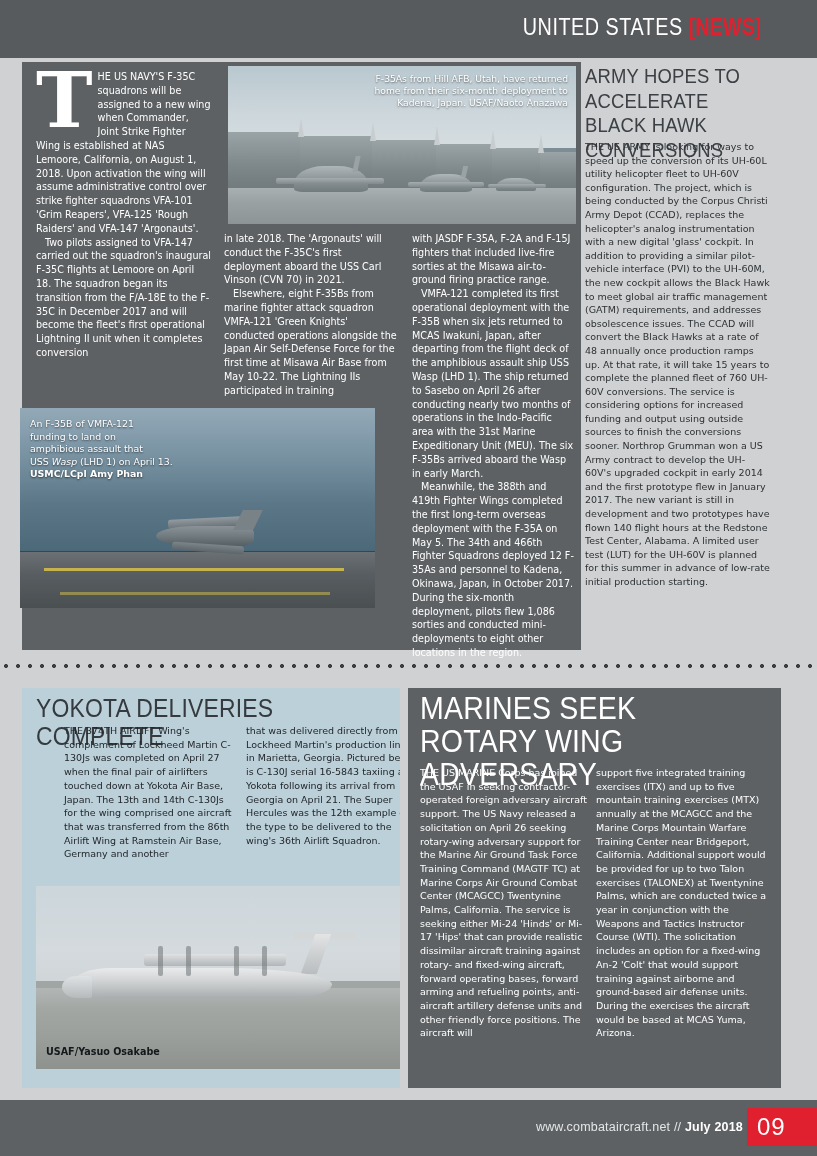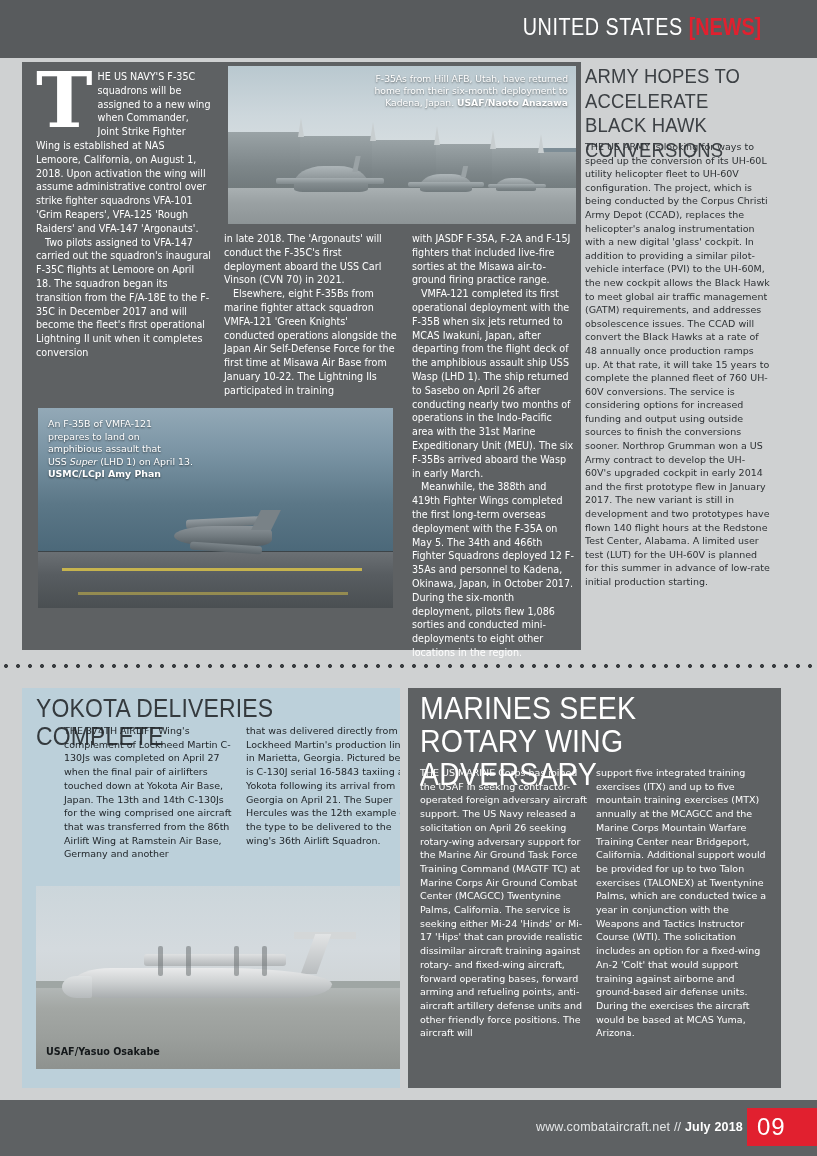--- a/index.html
+++ b/index.html
@@ -63,40 +63,40 @@
     position:absolute; height:6px; background: linear-gradient(180deg,#a5adb0,#818a8d);
     border-radius: 2px;
   }
   .jet-tail { position:absolute; width:5px; background:#9aa2a5; transform: skewX(-12deg); }
   .photo1-caption {
     position:absolute; right:8px; top:7px; width:214px;
     font-size: 9.2px; line-height: 12.2px; color:#ffffff; text-align:right;
     text-shadow: 0 1px 2px rgba(0,0,0,.55);
     font-family: "DejaVu Sans", sans-serif;
   }
-  .photo1-caption b { font-weight: 700; }
+  .photo1-caption b { font-weight: 400; }
 
   
   .col { position:absolute; color:#ffffff; font-size:9.6px; line-height:13.8px;
     font-family:"DejaVu Sans", sans-serif; text-align:left; }
   .col p { margin:0; text-indent: 9px; }
   .col p.first { text-indent: 0; }
 
   .dropcap {
     float:left; font-size:76px; line-height:58px; font-weight:700;
     color:#ffffff; margin: 2px 5px 0 0;
     font-family:"DejaVu Serif", serif;
   }
   .col1 { left:36px;  top:70px;  width:175px; }
   .col2 { left:224px; top:232px; width:175px; }
   .col3 { left:412px; top:232px; width:163px; }
 
   
   .photo2 {
-    position:absolute; left:38px; top:408px; width:355px; height:200px;
+    position:absolute; left:20px; top:408px; width:355px; height:200px;
     overflow:hidden;
     background: linear-gradient(180deg,#8fa6b5 0%, #6e8a9c 28%, #4f6b7e 55%, #3f5a6c 100%);
   }
   .sea { position:absolute; left:0; top:0; width:100%; height:74%;
     background: linear-gradient(180deg,#93a9b7 0%,#7a94a4 30%,#5b7787 65%,#4a6778 100%); }
   .deck { position:absolute; left:0; bottom:0; width:100%; height:28%;
     background: linear-gradient(180deg,#6b7074 0%, #585d61 40%, #4a4f52 100%); }
   .deck-line { position:absolute; height:3px; background:#d8c24a; opacity:.85; }
   .deck-edge { position:absolute; left:0; bottom:27.5%; width:100%; height:2px; background:#3d4448; }
   .f35b {
@@ -266,21 +266,21 @@
     </div>
   </div>
 
   <div class="col col1">
     <p class="first"><span class="dropcap">T</span><span>HE US NAVY'S F-35C squadrons will be assigned to a new wing when Commander, Joint Strike Fighter Wing is established at NAS Lemoore, California, on August 1, 2018. Upon activation the wing will assume administrative control over strike fighter squadrons VFA-101 'Grim Reapers', VFA-125 'Rough Raiders' and VFA-147 'Argonauts'.</span></p>
     <p><span>Two pilots assigned to VFA-147 carried out the squadron's inaugural F-35C flights at Lemoore on April 18. The squadron began its transition from the F/A-18E to the F-35C in December 2017 and will become the fleet's first operational Lightning II unit when it completes conversion</span></p>
   </div>
 
   <div class="col col2">
     <p class="first"><span>in late 2018. The 'Argonauts' will conduct the F-35C's first deployment aboard the USS Carl Vinson (CVN 70) in 2021.</span></p>
-    <p><span>Elsewhere, eight F-35Bs from marine fighter attack squadron VMFA-121 'Green Knights' conducted operations alongside the Japan Air Self-Defense Force for the first time at Misawa Air Base from January 10-22. The Lightning IIs participated in training</span></p>
+    <p><span>Elsewhere, eight F-35Bs from marine fighter attack squadron VMFA-121 'Green Knights' conducted operations alongside the Japan Air Self-Defense Force for the first time at Misawa Air Base from May 10-22. The Lightning IIs participated in training</span></p>
   </div>
 
   <div class="col col3">
     <p class="first"><span>with JASDF F-35A, F-2A and F-15J fighters that included live-fire sorties at the Misawa air-to-ground firing practice range.</span></p>
     <p><span>VMFA-121 completed its first operational deployment with the F-35B when six jets returned to MCAS Iwakuni, Japan, after departing from the flight deck of the amphibious assault ship USS Wasp (LHD 1). The ship returned to Sasebo on April 26 after conducting nearly two months of operations in the Indo-Pacific area with the 31st Marine Expeditionary Unit (MEU). The six F-35Bs arrived aboard the Wasp in early March.</span></p>
     <p><span>Meanwhile, the 388th and 419th Fighter Wings completed the first long-term overseas deployment with the F-35A on May 5. The 34th and 466th Fighter Squadrons deployed 12 F-35As and personnel to Kadena, Okinawa, Japan, in October 2017. During the six-month deployment, pilots flew 1,086 sorties and conducted mini-deployments to eight other locations in the region.</span></p>
   </div>
 
   <div class="photo2">
     <div class="sea"></div>
@@ -290,23 +290,23 @@
       <div class="deck-line" style="left:40px;top:40px;width:270px;opacity:.5;"></div>
     </div>
     <div class="f35b">
       <div class="f35b-wing"></div>
       <div class="f35b-fuse"></div>
       <div class="f35b-wing2"></div>
       <div class="f35b-tail"></div>
     </div>
     <div class="photo2-caption">
       <div>An F-35B of VMFA-121</div>
-      <div>prepares to land on</div>
+      <div>funding to land on</div>
       <div>amphibious assault that</div>
-      <div><span>USS </span><i>Super</i><span> (LHD 1) on April 13.</span></div>
+      <div><span>USS </span><i>Wasp</i><span> (LHD 1) on April 13.</span></div>
       <b>USMC/LCpl Amy Phan</b>
     </div>
   </div>
 
   <div class="right-panel"></div>
   <div class="side-head">ARMY HOPES TO ACCELERATE BLACK HAWK CONVERSIONS</div>
   <div class="side-body">THE US ARMY is looking for ways to speed up the conversion of its UH-60L utility helicopter fleet to UH-60V configuration. The project, which is being conducted by the Corpus Christi Army Depot (CCAD), replaces the helicopter's analog instrumentation with a new digital 'glass' cockpit. In addition to providing a similar pilot-vehicle interface (PVI) to the UH-60M, the new cockpit allows the Black Hawk to meet global air traffic management (GATM) requirements, and addresses obsolescence issues. The CCAD will convert the Black Hawks at a rate of 48 annually once production ramps up. At that rate, it will take 15 years to complete the planned fleet of 760 UH-60V conversions. The service is considering options for increased funding and output using outside sources to finish the conversions sooner. Northrop Grumman won a US Army contract to develop the UH-60V's upgraded cockpit in early 2014 and the first prototype flew in January 2017. The new variant is still in development and two prototypes have flown 140 flight hours at the Redstone Test Center, Alabama. A limited user test (LUT) for the UH-60V is planned for this summer in advance of low-rate initial production starting.</div>
 
   <div class="divider"></div>
 

